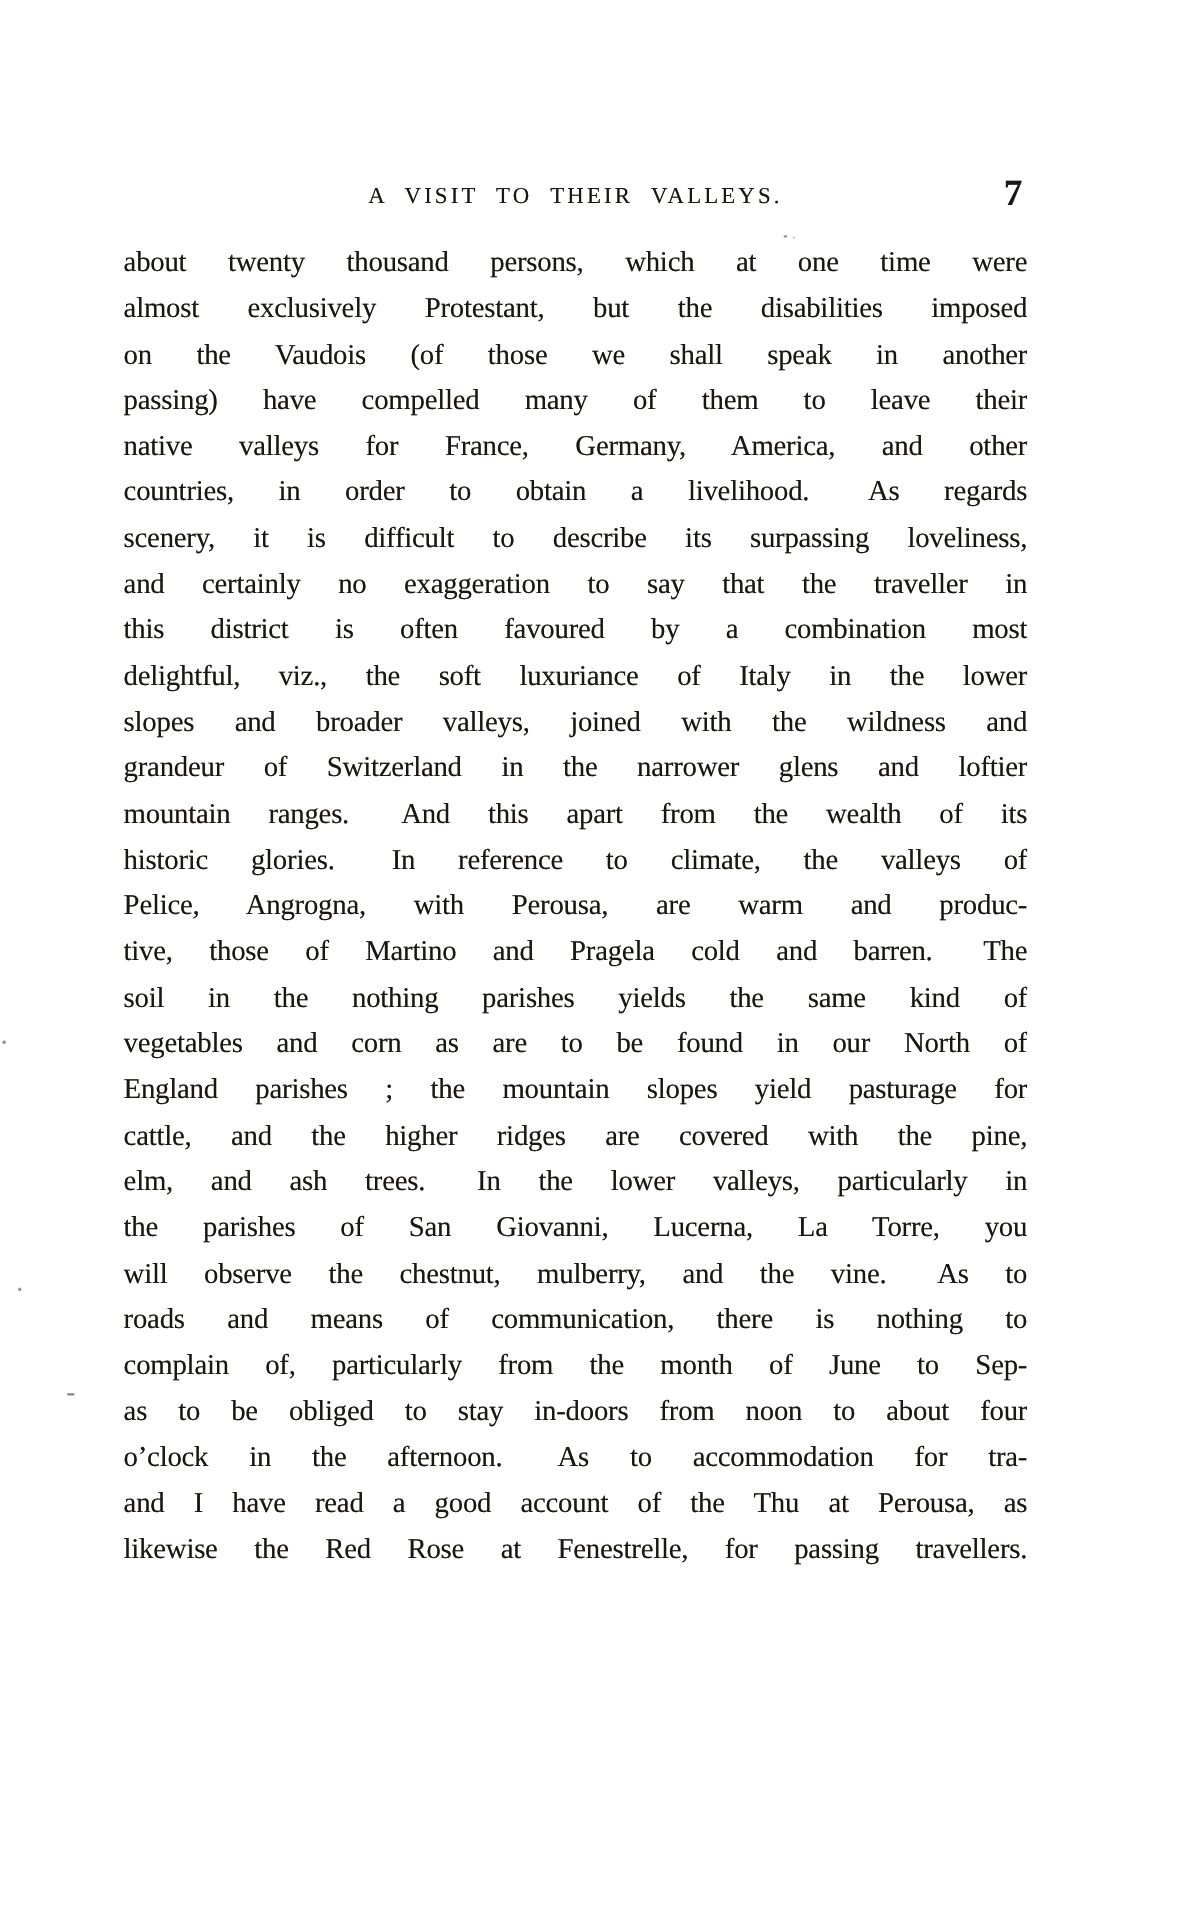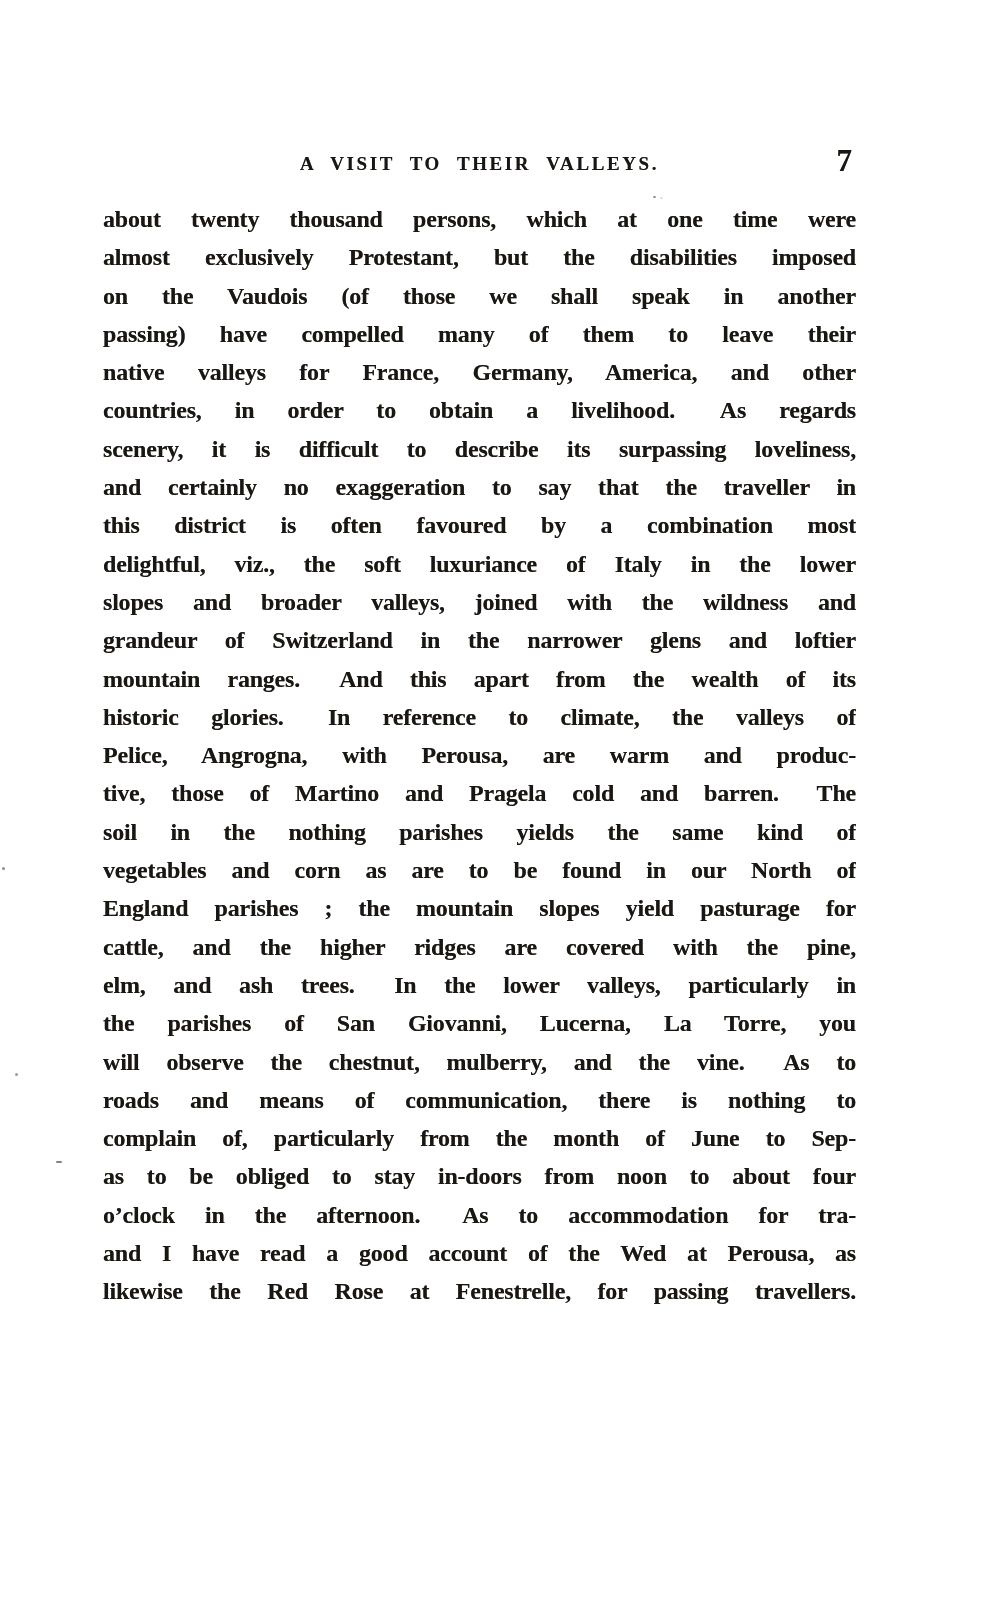--- a/index.html
+++ b/index.html
@@ -18,21 +18,21 @@
   
   .header-row {
     position: absolute;
     left: 103px; top: 151px; width: 753px;
     height: 30px;
   }
   .running-title {
     display: block;
     text-align: center;
     font-size: 19px;
-    font-weight: 700;
+    font-weight: 400;
     letter-spacing: 2.6px;
     word-spacing: 8px;
     line-height: 26px;
     text-shadow: 0 0 0.4px rgba(20,16,10,0.55);
   }
   .page-number {
     position: absolute;
     right: 4px; top: -7px;
     font-size: 31px;
     font-weight: 700;
@@ -49,21 +49,20 @@
     height: 38.3px;
     line-height: 38.3px;
     font-size: 24px;
     letter-spacing: -0.2px;
     word-spacing: -0.5px;
     text-align: justify;
     text-align-last: justify;
     white-space: normal;
     overflow: hidden;
     text-shadow: 0 0 0.5px rgba(24,20,14,0.55);
-    font-weight: bold;
   }
   
   .smudge-header {
     position: absolute; left: 653px; top: 196px;
     width: 3px; height: 2px; background: #8a8a84;
     border-radius: 50%;
     box-shadow: 7px 1px 0 -0.5px #9a9a94;
   }
   .speck-1 {
     position: absolute; left: 2px; top: 867px;
@@ -111,21 +110,21 @@
       <div class="line">vegetables and corn as are to be found in our North of</div>
       <div class="line">England parishes ; the mountain slopes yield pasturage for</div>
       <div class="line">cattle, and the higher ridges are covered with the pine,</div>
       <div class="line">elm, and ash trees.  In the lower valleys, particularly in</div>
       <div class="line">the parishes of San Giovanni, Lucerna, La Torre, you</div>
       <div class="line">will observe the chestnut, mulberry, and the vine.  As to</div>
       <div class="line">roads and means of communication, there is nothing to</div>
       <div class="line">complain of, particularly from the month of June to Sep-</div>
       <div class="line">as to be obliged to stay in-doors from noon to about four</div>
       <div class="line">o’clock in the afternoon.  As to accommodation for tra-</div>
-      <div class="line">and I have read a good account of the Wed at Perousa, as</div>
+      <div class="line">and I have read a good account of the Thu at Perousa, as</div>
       <div class="line">likewise the Red Rose at Fenestrelle, for passing travellers.</div>
     </div>
 
   <div class="speck-1"></div>
   <div class="speck-2"></div>
   <div class="speck-3"></div>
 
 </div>
 
 </body></html>

